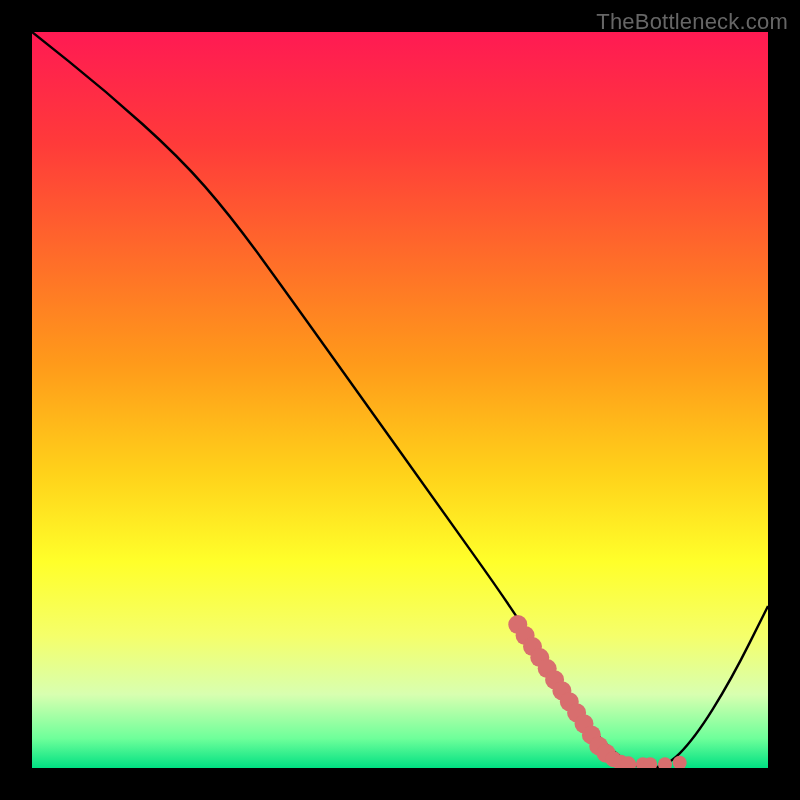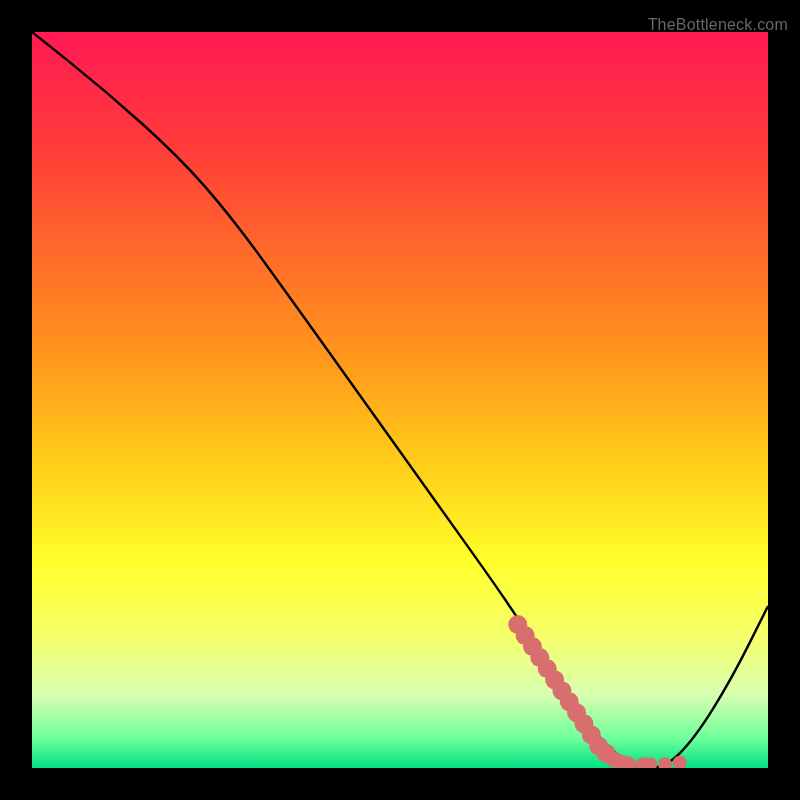--- a/index.html
+++ b/index.html
@@ -14,24 +14,24 @@
   .frame {
     position: absolute;
     left: 0;
     top: 0;
     width: 800px;
     height: 800px;
     background: #000;
   }
   .watermark {
     position: absolute;
-    top: 16px;
+    top: 9px;
     right: 12px;
     color: #666;
-    font-size: 16px;
+    font-size: 22px;
     font-weight: 500;
     letter-spacing: 0.2px;
   }
   .plot {
     position: absolute;
     left: 32px;
     top: 32px;
     width: 736px;
     height: 736px;
   }

